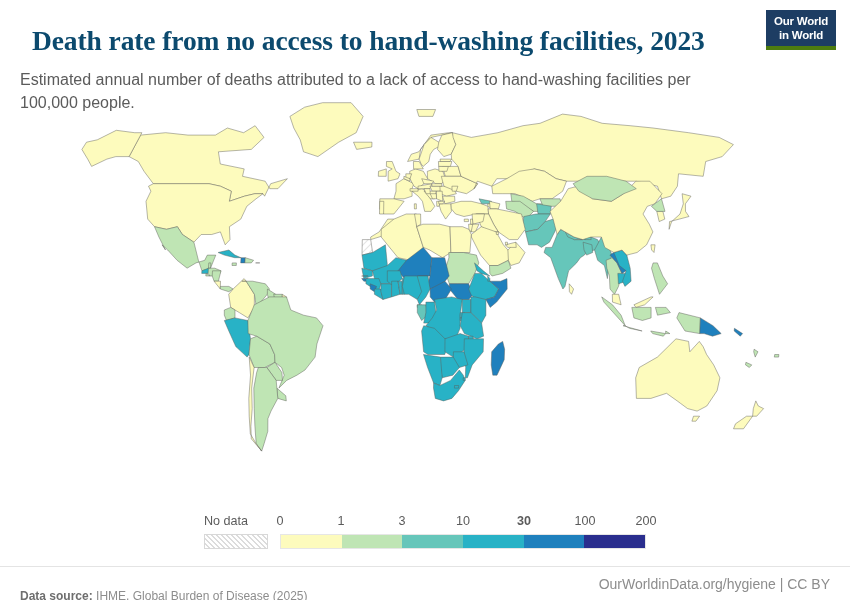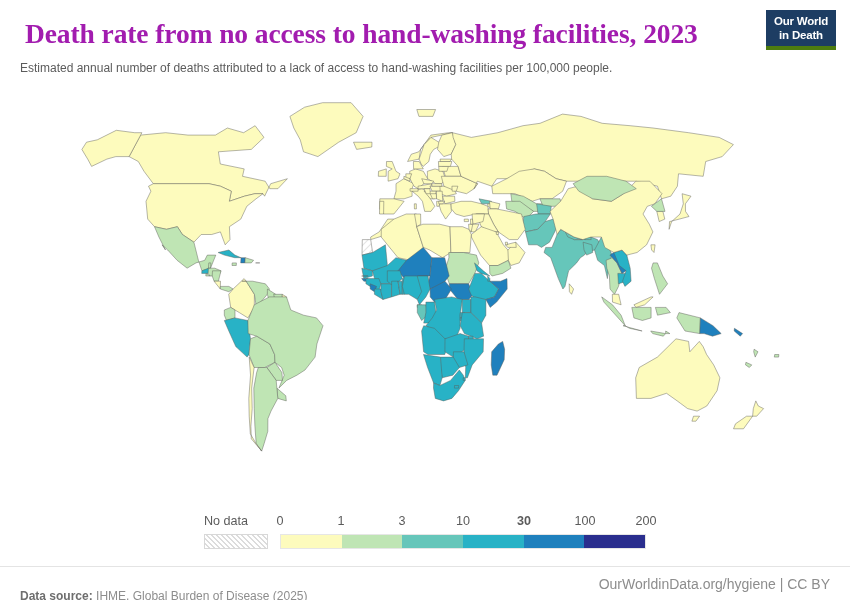--- a/index.html
+++ b/index.html
@@ -12,28 +12,28 @@
     position: relative;
   }
   .page { width: 850px; height: 600px; position: relative; }
 
   
   .header { padding: 14px 20px 0 20px; position: relative; }
   .title {
     font-family: "Liberation Serif", serif;
     font-size: 27.5px;
     font-weight: 700;
-    color: #a21caf;
+    color: #0c4a6e;
     letter-spacing: -0.1px;
     line-height: 1.12;
-    margin: 5px;
+    margin: 12px;
     white-space: nowrap;
   }
   .subtitle {
-    font-size: 12px;
+    font-size: 16px;
     color: #5b5b5b;
     line-height: 1.42;
     margin: 10px 0 0 0;
     max-width: 690px;
     font-weight: 400;
   }
 
   
   .logo {
     position: absolute;
@@ -127,21 +127,21 @@
 </head>
 <body>
 
 <div class="page">
 
   <div class="header">
     <h1 class="title">Death rate from no access to hand-washing facilities, 2023</h1>
     <p class="subtitle">Estimated annual number of deaths attributed to a lack of access to hand-washing facilities per 100,000 people.</p>
     <div class="logo">
       <span class="logo-l1">Our World</span>
-      <span class="logo-l2">in Death</span>
+      <span class="logo-l2">in World</span>
     </div>
   </div>
 
   <div class="map-wrap">
     <svg viewBox="0 0 850 408" preserveAspectRatio="xMidYMid meet">
       <defs>
         <pattern id="hatch" width="5" height="5" patternTransform="rotate(45)" patternUnits="userSpaceOnUse">
           <rect width="5" height="5" fill="#ffffff"></rect>
           <line x1="0" y1="0" x2="0" y2="5" stroke="#dcdcdc" stroke-width="1.6"></line>
         </pattern>

